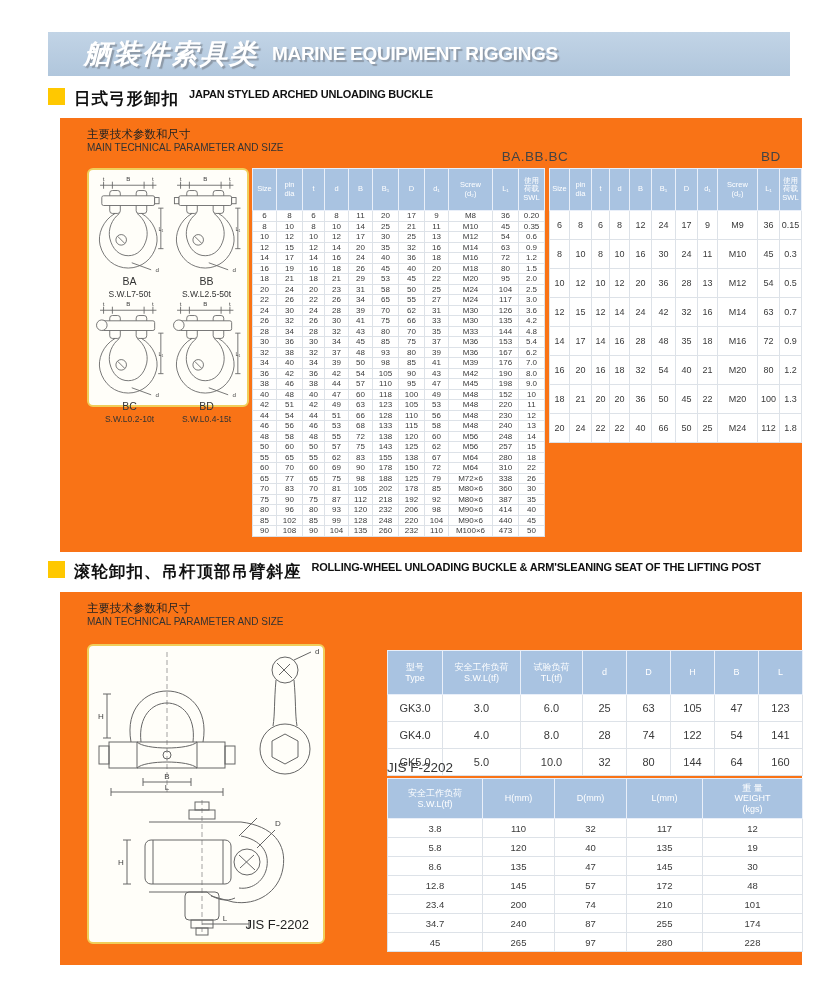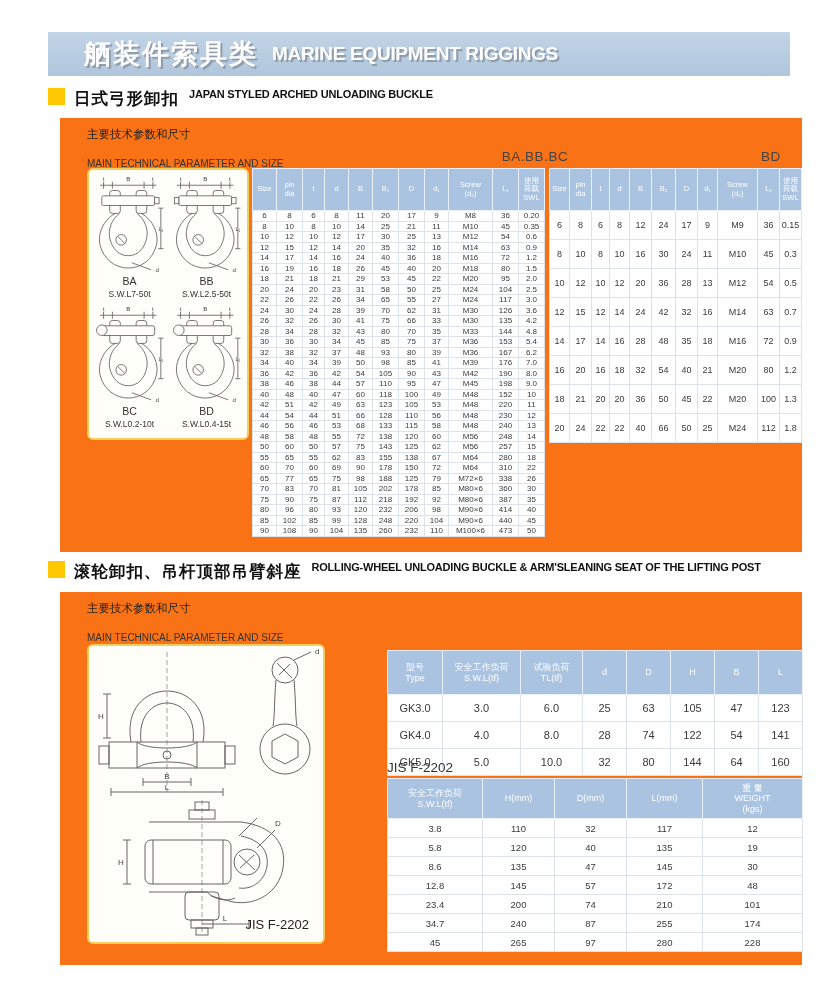--- a/index.html
+++ b/index.html
@@ -1,42 +1,42 @@
 <!DOCTYPE html>
 <html><head>
 <meta charset="utf-8">
 <style>
   * { margin:0; padding:0; box-sizing:border-box; }
   html,body { width:830px; height:1000px; background:#ffffff; font-family:"Liberation Sans", sans-serif; color:#333; }
   .abs { position:absolute; }
 
   
   .header-bar { left:48px; top:32px; width:742px; height:44px; background:linear-gradient(#c2d4e6,#b0c6dc); display:flex; align-items:center; padding-left:36px; }
-  .header-zh { font-size:27px; font-weight:bold; color:#fff; letter-spacing:2px; text-shadow:2px 2px 1px #8d99a7; }
+  .header-zh { font-size:27px; font-weight:bold; color:#fff; letter-spacing:2px; text-shadow:2px 2px 1px #8d99a7;font-style:italic; }
   .header-en { font-size:19px; font-weight:bold; color:#fff; margin-left:14px; letter-spacing:-0.3px; text-shadow:2px 2px 1px #8d99a7; }
 
   
   .sec-head { display:flex; left:48px; width:760px; }
   .sec1 { top:88px; } .sec2 { top:561px; }
   .bullet { width:17px; height:17px; background:#ffc800; margin-right:9px; flex:none; }
   .sec-zh { font-size:16.5px; font-weight:bold; color:#111; letter-spacing:1px; }
   .sec-en { font-size:11px; font-weight:bold; color:#111; margin-left:10px; letter-spacing:-0.2px; }
 
   
   .panel { left:60px; width:742px; background:#f97316; }
   .panel1 { top:118px; height:434px; }
   .panel2 { top:592px; height:373px; }
   .param-zh { left:27px; top:9px; font-size:11.5px; color:#222; }
-  .param-en { left:27px; top:24px; font-size:10px; color:#333;margin-top:16px; }
+  .param-en { left:27px; top:24px; font-size:10px; color:#333; }
 
   .tbl-caption { font-size:13.5px; color:#444; letter-spacing:0.5px; }
 
   
   .diag-box { background:#fffef9; border:2px solid #f0ce5a; border-radius:6px; }
-  .diag1 { left:27px; top:50px; width:162px; height:272px; display:grid; grid-template-columns:1fr 1fr; padding:4px 2px; }
+  .diag1 { left:27px; top:50px; width:162px; height:239px; display:grid; grid-template-columns:1fr 1fr; padding:4px 2px; }
   .diag-cell { display:flex; flex-direction:column; align-items:center; }
   .diag-label { font-size:10.5px; color:#333; margin-top:1px; }
   .diag-swl { font-size:8.5px; color:#333; margin-top:2px; }
   .diag2 { left:27px; top:52px; width:238px; height:300px; }
   svg text { font-family:"Liberation Sans", sans-serif; fill:#444; }
   .jis-in-diag { position:absolute; right:14px; bottom:10px; font-size:13px; color:#222; }
 
   
   table { border-collapse:collapse; table-layout:fixed; background:#fff; }
   th { background:#a9c3e1; color:#fff; font-weight:normal; border:1px solid #e9eff9; white-space:pre-line; vertical-align:middle; text-align:center; }

